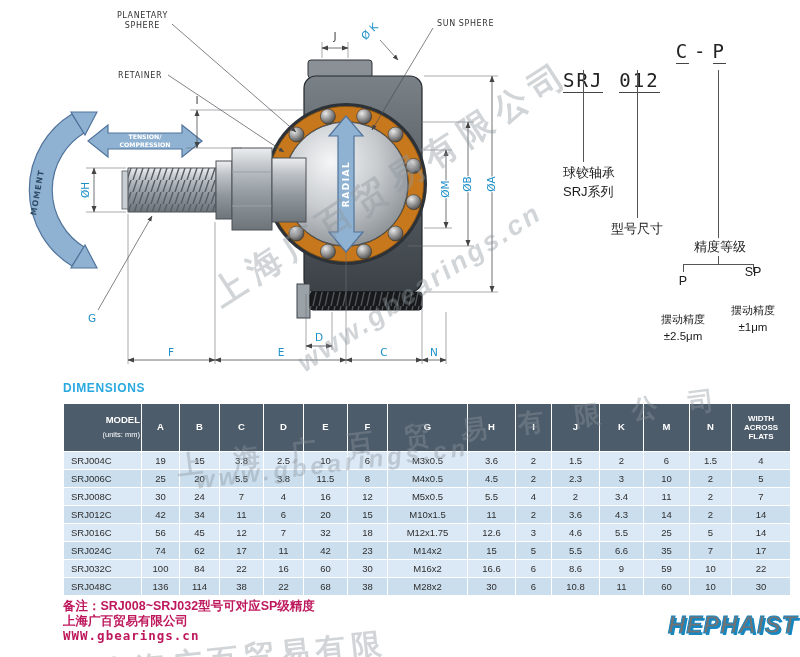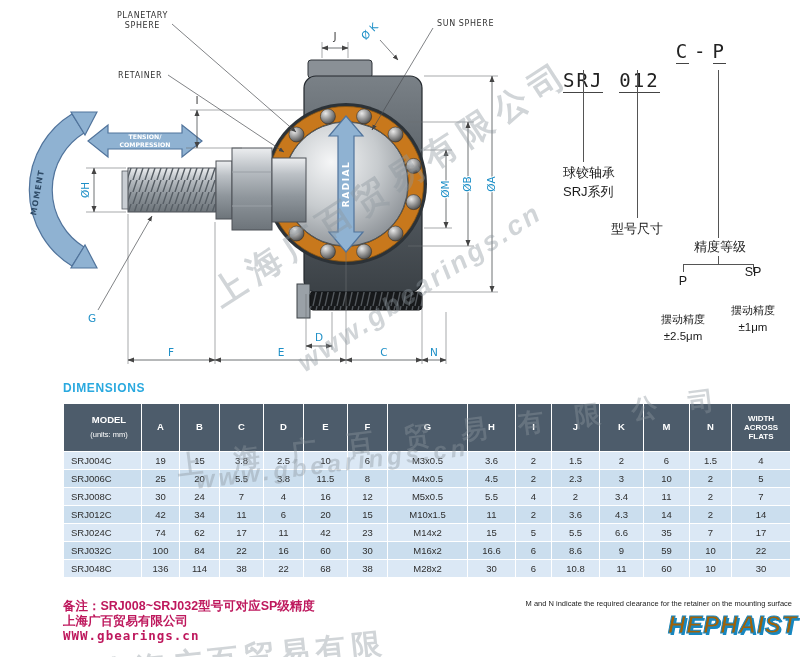--- a/index.html
+++ b/index.html
@@ -33,35 +33,35 @@
   .grade-col .g-val   { font-size:11.5px; margin-top:3px; }
 
   
   #dim-title { position:absolute; left:63px; top:381px; color:#2aa9df; font-size:12px;
     font-weight:bold; letter-spacing:0.6px; }
   #dim-table-wrap { position:absolute; left:63px; top:403px; }
   #dim-table { border-collapse:collapse; table-layout:fixed; width:727px; }
   #dim-table th, #dim-table td { border:1px solid #fff; overflow:hidden; }
   #dim-table thead th { background:#4d5c6b; color:#fff; font-size:9.5px; font-weight:bold;
     text-align:center; vertical-align:middle; height:48px; padding:2px 1px; line-height:1.15; }
-  #dim-table thead th.model-col { text-align:center; padding-left:14px; }
+  #dim-table thead th.model-col { text-align:right; padding-left:14px; }
   #dim-table thead th.waf-col { font-size:8px; }
   #dim-table .units { font-size:7.5px; font-weight:normal; margin-top:5px; }
   #dim-table tbody td { font-size:9.5px; color:#2e2e2e; text-align:center; height:18px;
     background:#dbe8f5; }
   #dim-table tbody tr:nth-child(even) td { background:#cbdeee; }
   #dim-table tbody td.model-col { text-align:left; padding-left:7px; }
 
   
   .foot-line { position:absolute; left:63px; color:#be185d; font-weight:bold; font-size:12.5px; }
   #foot-website { font-family:"DejaVu Sans Mono", monospace; letter-spacing:1px; }
   #clearance-note { position:absolute; left:420px; top:599px; width:372px; text-align:right;
     font-size:7.5px; color:#222; }
   #logo { position:absolute; left:668px; top:611px; font-size:24px; font-weight:800;
-    font-style:italic; letter-spacing:1px; color:#a16207;
+    font-style:italic; letter-spacing:1px; color:#737373;
     -webkit-text-stroke:1px #1787c0; text-shadow:2px 2px 0 #1787c0; }
 
   
   .wm { position:absolute; color:rgba(140,150,158,0.40); font-weight:bold;
     pointer-events:none; z-index:40; white-space:nowrap; }
   #wm1 { left:215px; top:275px; font-size:34px; letter-spacing:8px;
     transform:rotate(-33deg); transform-origin:0 50%; }
   #wm2 { left:300px; top:350px; font-size:27px; letter-spacing:3px; font-style:italic;
     transform:rotate(-33deg); transform-origin:0 50%; }
   #wm3 { left:175px; top:415px; font-size:26px; letter-spacing:12px; transform:rotate(-7deg); }
@@ -362,20 +362,37 @@
             <td>M10x1.5</td>
             <td>11</td>
             <td>2</td>
             <td>3.6</td>
             <td>4.3</td>
             <td>14</td>
             <td>2</td>
             <td>14</td>
           </tr>
           <tr>
+            <td class="model-col">SRJ016C</td>
+            <td>56</td>
+            <td>45</td>
+            <td>12</td>
+            <td>7</td>
+            <td>32</td>
+            <td>18</td>
+            <td>M12x1.75</td>
+            <td>12.6</td>
+            <td>3</td>
+            <td>4.6</td>
+            <td>5.5</td>
+            <td>25</td>
+            <td>5</td>
+            <td>14</td>
+          </tr>
+          <tr>
             <td class="model-col">SRJ024C</td>
             <td>74</td>
             <td>62</td>
             <td>17</td>
             <td>11</td>
             <td>42</td>
             <td>23</td>
             <td>M14x2</td>
             <td>15</td>
             <td>5</td>
@@ -419,21 +436,20 @@
             <td>10</td>
             <td>30</td>
           </tr>
         </tbody>
     </table>
   </div>
 
   <div class="foot-line" style="top:598px;">备注：SRJ008~SRJ032型号可对应SP级精度</div>
   <div class="foot-line" style="top:613px;">上海广百贸易有限公司</div>
   <div class="foot-line" id="foot-website" style="top:628px;">WWW.gbearings.cn</div>
-  <div id="clearance-note">M and N indicate the required clearance for the retainer on the mounting surface</div>
   <div id="logo">HEPHAIST</div>
 
   <div class="wm" id="wm1">上海广百贸易有限公司</div>
   <div class="wm" id="wm2">www.gbearings.cn</div>
   <div class="wm" id="wm3">上 海 广 百 贸 易 有 限 公 司</div>
   <div class="wm" id="wm4">www.gbearings.cn</div>
   <div class="wm" id="wm5">上海广百贸易有限</div>
 
 </div>
 

